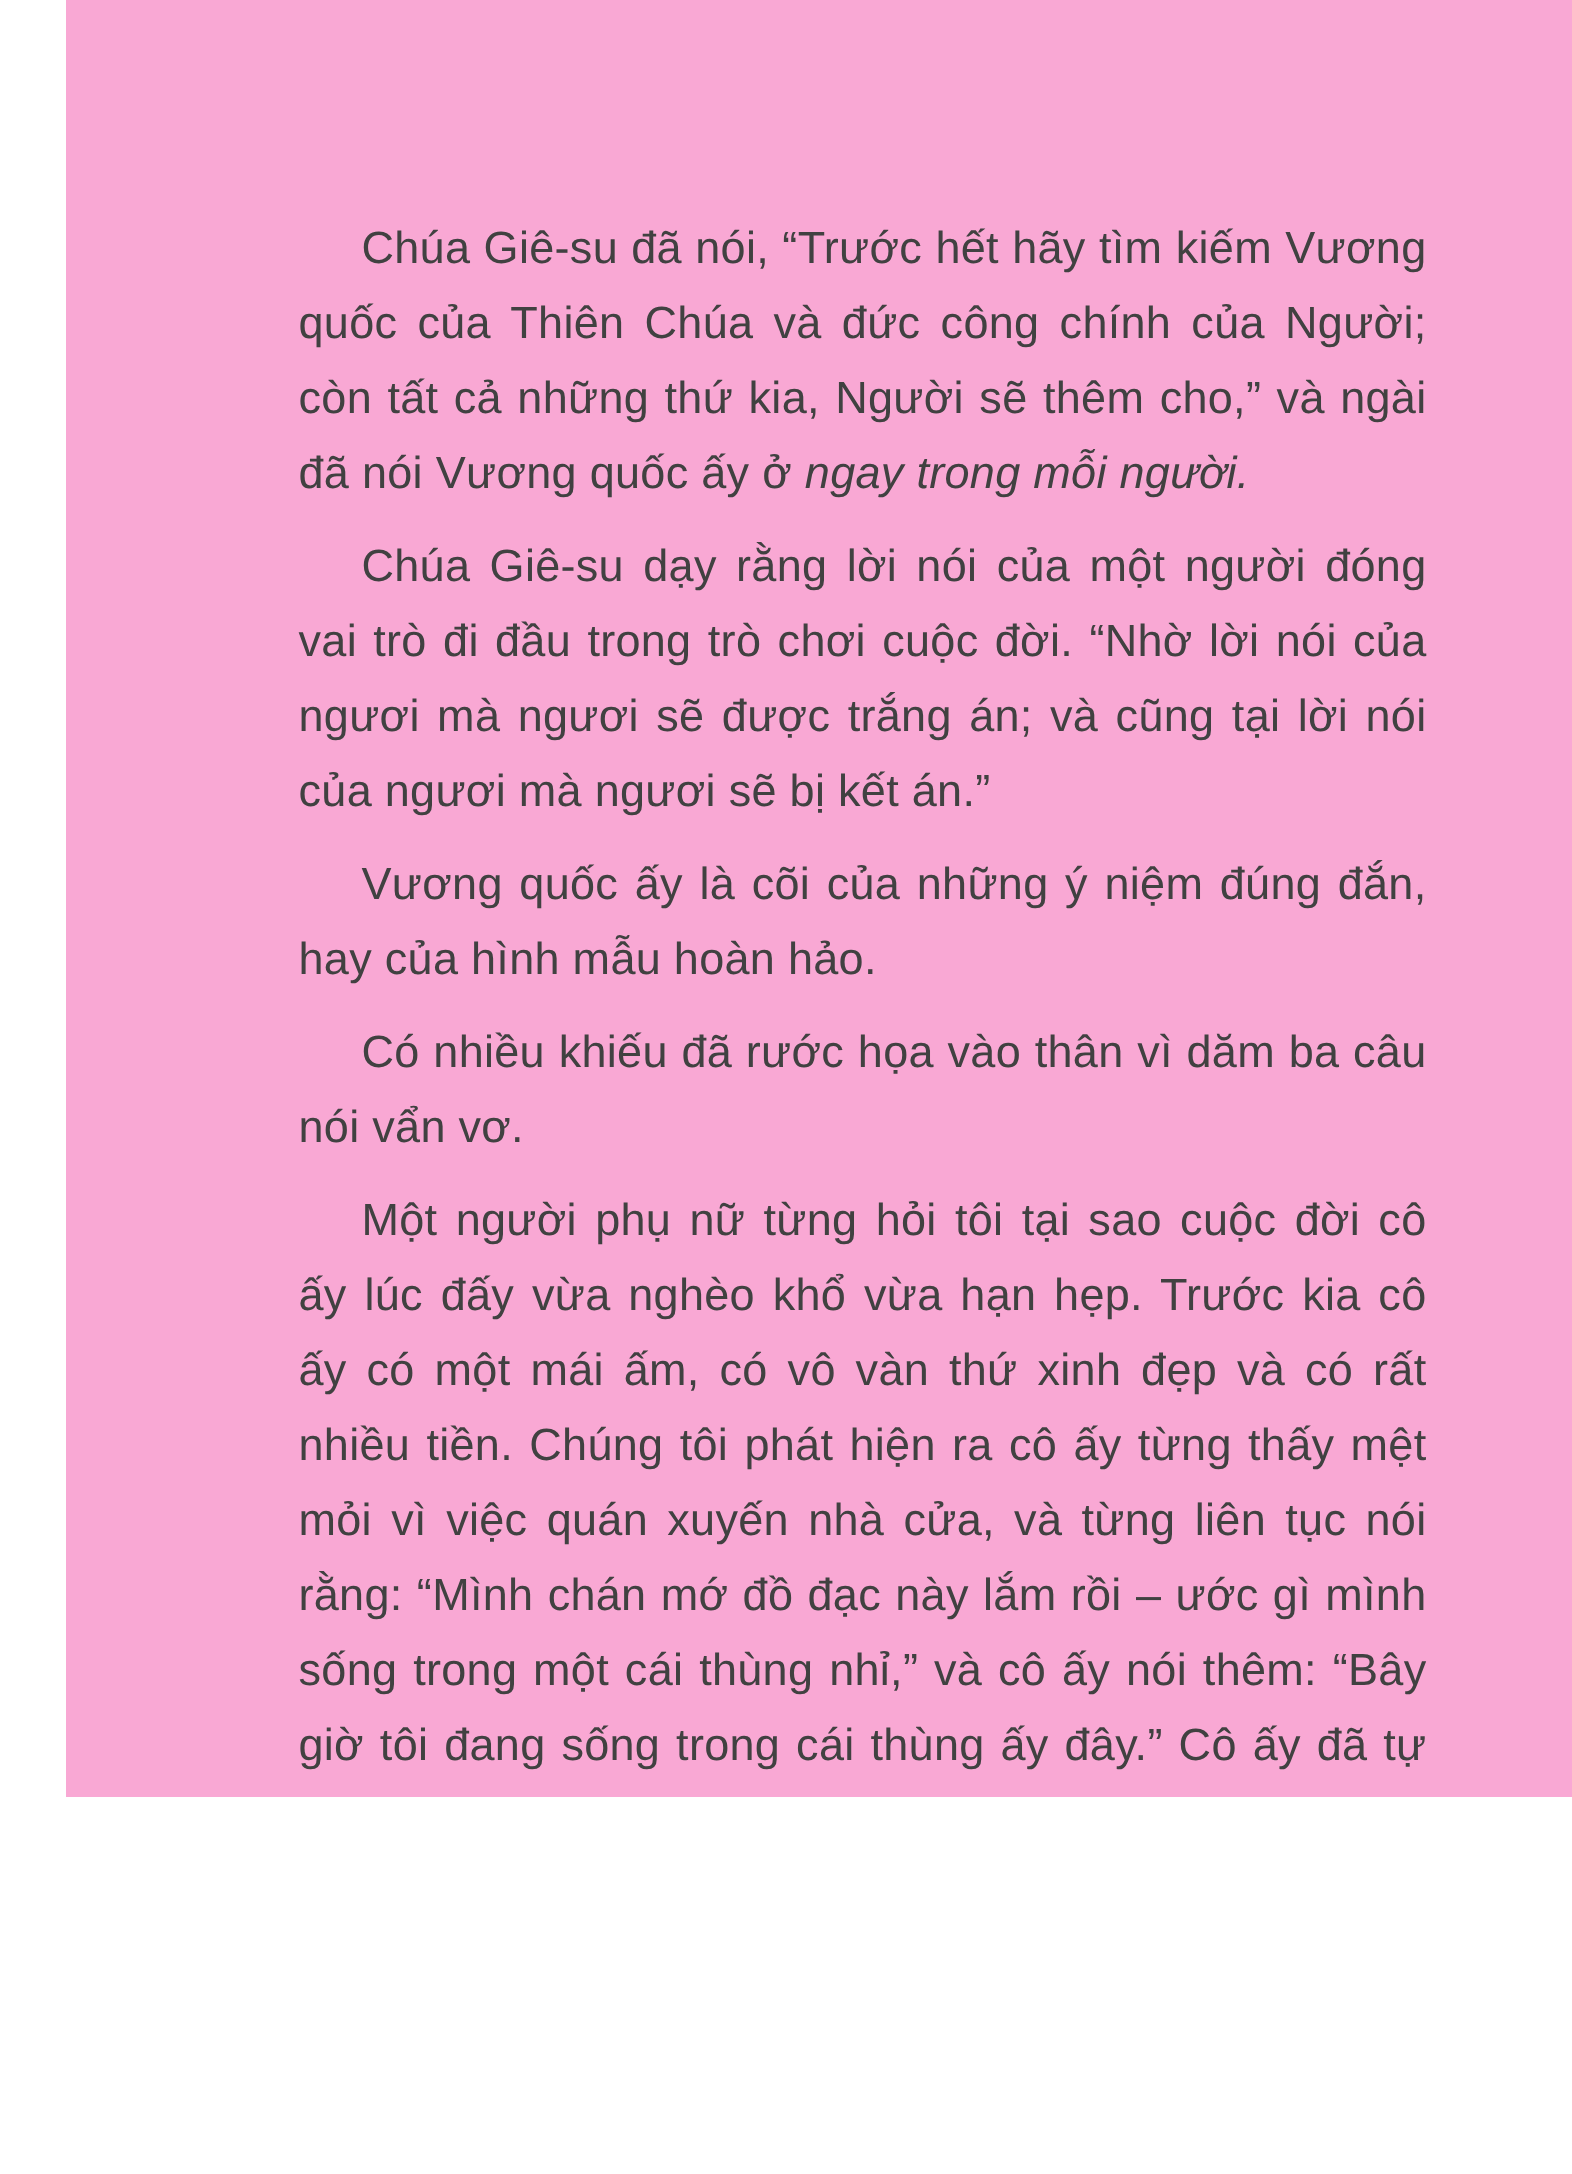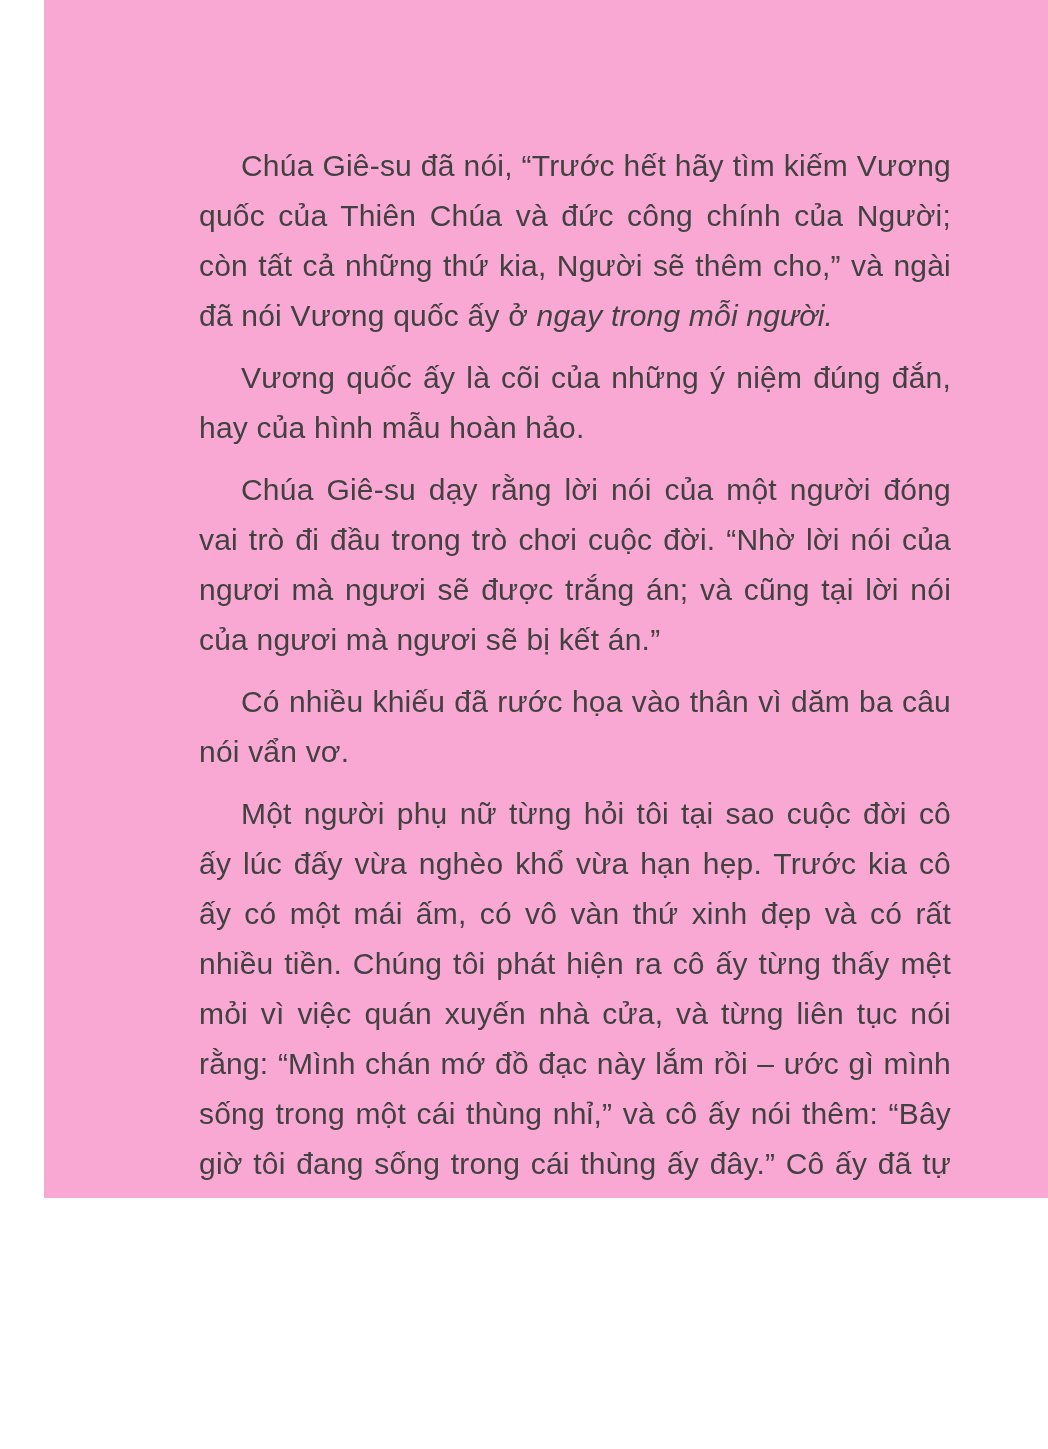--- a/index.html
+++ b/index.html
@@ -58,22 +58,22 @@
   }
 </style>
 </head>
 <body>
 
 <main class="page">
 
   <section class="text-block">
 
   <p><span>Chúa Giê-su đã nói, “Trước hết hãy tìm kiếm Vương quốc của Thiên Chúa và đức công chính của Người; còn tất cả những thứ kia, Người sẽ thêm cho,” và ngài đã nói Vương quốc ấy ở </span><span class="seg-italic">ngay trong mỗi người.</span></p>
+      <p><span>Chúa Giê-su dạy rằng lời nói của một người đóng vai trò đi đầu trong trò chơi cuộc đời. “Nhờ lời nói của ngươi mà ngươi sẽ được trắng án; và cũng tại lời nói của ngươi mà ngươi sẽ bị kết án.”</span></p>
       <p><span>Vương quốc ấy là cõi của những ý niệm đúng đắn, hay của hình mẫu hoàn hảo.</span></p>
-      <p><span>Chúa Giê-su dạy rằng lời nói của một người đóng vai trò đi đầu trong trò chơi cuộc đời. “Nhờ lời nói của ngươi mà ngươi sẽ được trắng án; và cũng tại lời nói của ngươi mà ngươi sẽ bị kết án.”</span></p>
       <p><span>Có nhiều khiếu đã rước họa vào thân vì dăm ba câu nói vẩn vơ.</span></p>
       <p><span>Một người phụ nữ từng hỏi tôi tại sao cuộc đời cô ấy lúc đấy vừa nghèo khổ vừa hạn hẹp. Trước kia cô ấy có một mái ấm, có vô vàn thứ xinh đẹp và có rất nhiều tiền. Chúng tôi phát hiện ra cô ấy từng thấy mệt mỏi vì việc quán xuyến nhà cửa, và từng liên tục nói rằng: “Mình chán mớ đồ đạc này lắm rồi – ước gì mình sống trong một cái thùng nhỉ,” và cô ấy nói thêm: “Bây giờ tôi đang sống trong cái thùng ấy đây.” Cô ấy đã tự rủa mình đến nước sống trong thùng. Tiềm thức không có khiếu hài hước và người ta thường tự đẩy mình vào những trải nghiệm không mấy vui vẻ bằng mấy lời bông đùa.</span></p>
     </section>
 
   <footer class="page-footer">
     <span class="page-num"><span>{</span> <span>13</span> <span>}</span></span><span class="book-title">Vương vũ trụ</span>
   </footer>
 
 </main>
 

